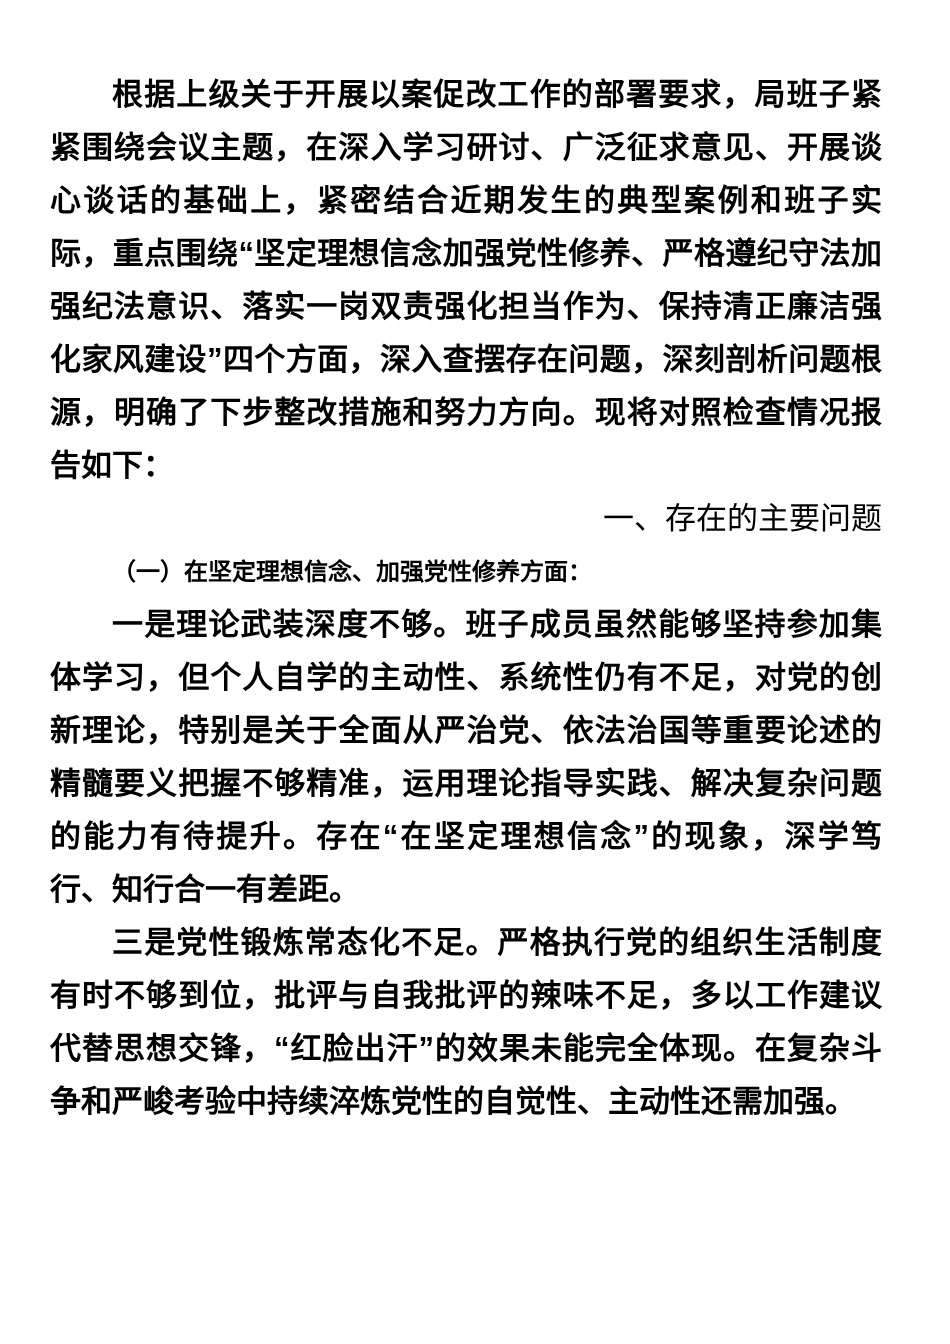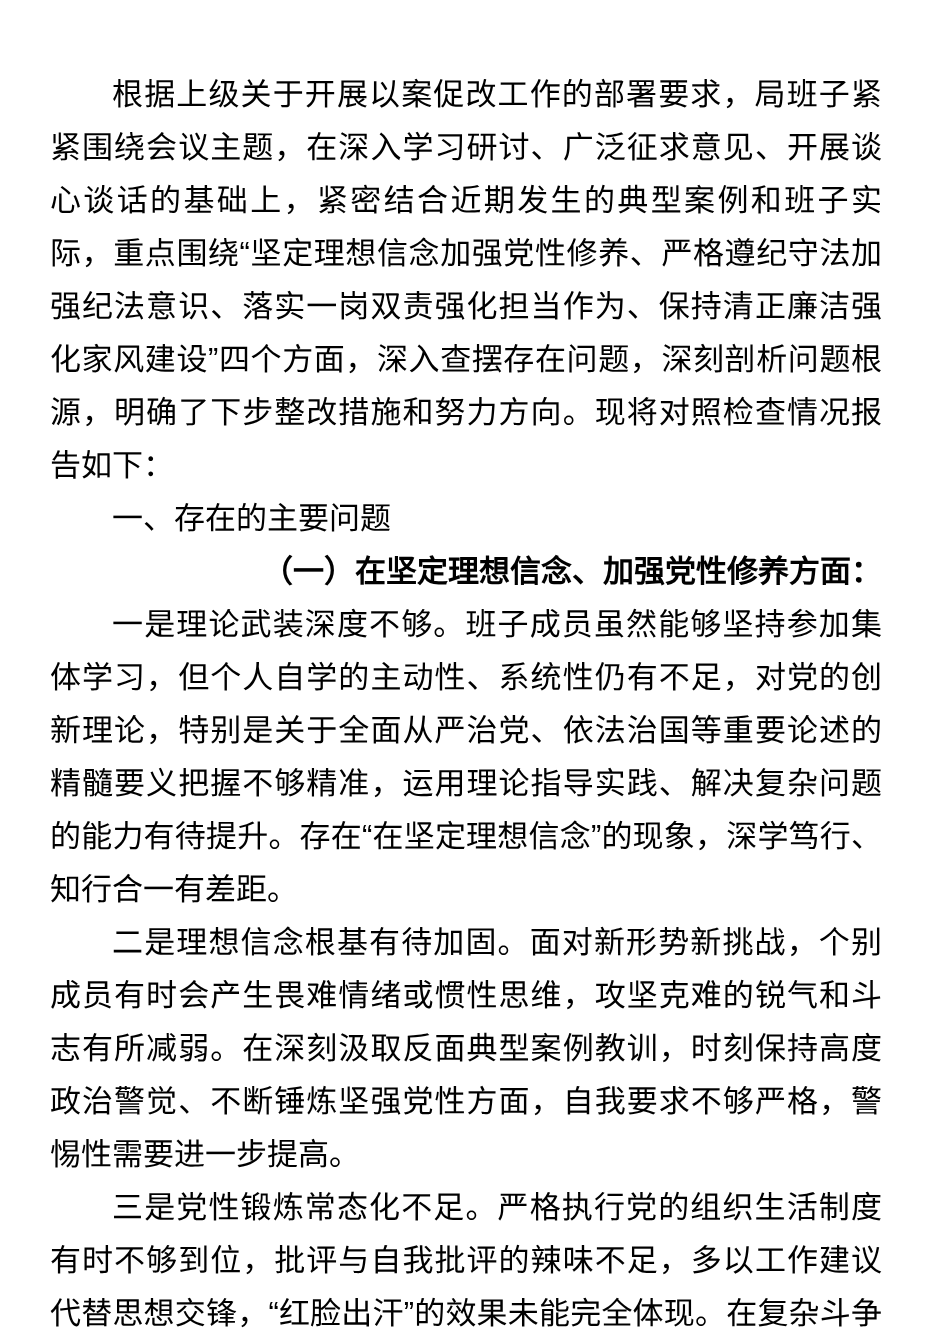--- a/index.html
+++ b/index.html
@@ -42,58 +42,57 @@
 
   
   p.body {
     font-size: 31px;
     line-height: 53px;
     margin: 0;
     text-align: justify;
     text-justify: inter-ideograph;
     text-indent: 62px;
     letter-spacing: 0px;
-    font-weight: normal;
+    font-weight: bold;
   }
 
   
   p.heading1 {
     font-size: 31px;
     line-height: 53px;
     margin: 0;
     text-indent: 62px;
     font-weight: normal;
-    text-align: left;
+    text-align: right;
   }
 
   
   p.heading2 {
-    font-size: 31px;
+    font-size: 24px;
     line-height: 53px;
     margin: 0;
     text-indent: 62px;
     font-weight: bold;
-    text-align: right;
+    text-align: left;
     letter-spacing: 0px;
   }
 </style>
 </head>
 <body>
 
 <div class="page">
   <div class="content">
 
     <h1 class="doc-title"></h1>
 
     <p class="body">根据上级关于开展以案促改工作的部署要求，局班子紧紧围绕会议主题，在深入学习研讨、广泛征求意见、开展谈心谈话的基础上，紧密结合近期发生的典型案例和班子实际，重点围绕“坚定理想信念加强党性修养、严格遵纪守法加强纪法意识、落实一岗双责强化担当作为、保持清正廉洁强化家风建设”四个方面，深入查摆存在问题，深刻剖析问题根源，明确了下步整改措施和努力方向。现将对照检查情况报告如下：</p>
 
     <p class="heading1">一、存在的主要问题</p>
 
     <p class="heading2">（一）在坚定理想信念、加强党性修养方面：</p>
 
     <p class="body">一是理论武装深度不够。班子成员虽然能够坚持参加集体学习，但个人自学的主动性、系统性仍有不足，对党的创新理论，特别是关于全面从严治党、依法治国等重要论述的精髓要义把握不够精准，运用理论指导实践、解决复杂问题的能力有待提升。存在“在坚定理想信念”的现象，深学笃行、知行合一有差距。</p>
 
-    <p class="body">二是理想信念根基有待加固。面对新形势新挑战，个别成员有时会产生畏难情绪或惯性思维，攻坚克难的锐气和斗志有所减弱。在深刻汲取反面典型案例教训，时刻保持高度政治警觉、不断锤炼坚强党性方面，自我要求不够严格，警惕性需要进一步提高。</p>
 
     <p class="body">三是党性锻炼常态化不足。严格执行党的组织生活制度有时不够到位，批评与自我批评的辣味不足，多以工作建议代替思想交锋，“红脸出汗”的效果未能完全体现。在复杂斗争和严峻考验中持续淬炼党性的自觉性、主动性还需加强。</p>
 
   </div>
 </div>
 
 </body></html>

